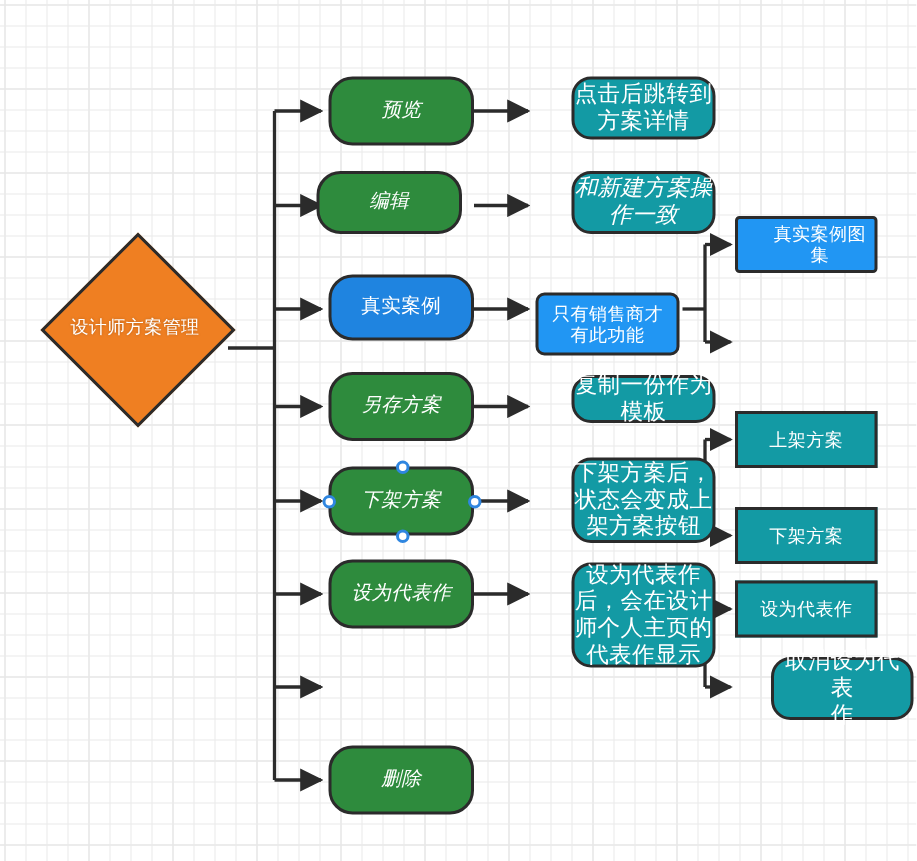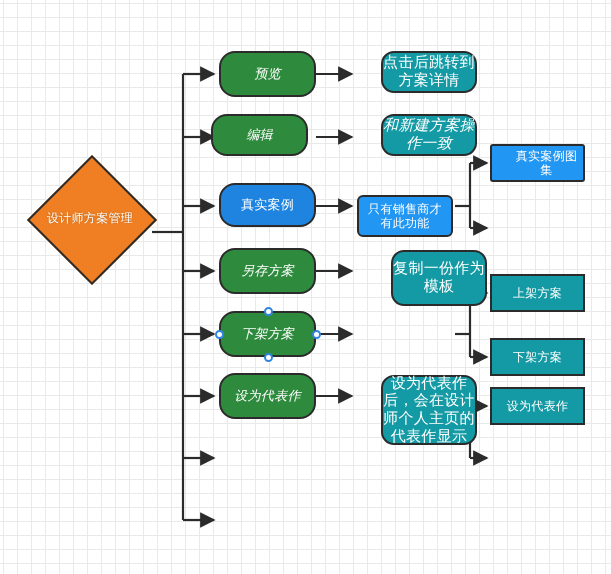--- a/index.html
+++ b/index.html
@@ -171,42 +171,48 @@
 
   <div class="node n-green" style="left:219px; top:311px; width:97px; height:46px;">下架方案</div>
   <span class="handle" style="left:268px; top:311px;"></span>
   <span class="handle" style="left:268px; top:357px;"></span>
   <span class="handle" style="left:219px; top:334px;"></span>
   <span class="handle" style="left:316px; top:334px;"></span>
 
   <div class="node n-green" style="left:219px; top:373px; width:97px; height:46px;">设为代表作</div>
 
 
+  <div class="node n-green" style="left:219px; top:497px; width:97px; height:46px;">删除</div>
 
   <div class="node n-teal" style="left:357px; top:51px; width:96px; height:42px;">点击后跳转到
 方案详情</div>
 
   <div class="node n-teal" style="left:357px; top:114px; width:96px; height:42px;font-style:italic;">和新建方案操
 作一致</div>
 
   <div class="node n-blue" style="left:357px; top:183px; width:96px; height:42px;margin-top:12px;">只有销售商才
 有此功能</div>
 
-  <div class="node n-teal" style="left:367px; top:250px; width:96px; height:56px;">复制一份作为
+  <div class="node n-teal" style="left:357px; top:250px; width:96px; height:32px;">复制一份作为
 模板</div>
 
+  <div class="node n-teal" style="left:357px; top:305px; width:96px; height:57px;">下架方案后，
+状态会变成上
+架方案按钮</div>
 
   <div class="node n-teal" style="left:357px; top:375px; width:96px; height:70px;">设为代表作
 后，会在设计
 师个人主页的
 代表作显示</div>
 
   <div class="node n-blue-sharp" style="left:490px; top:144px; width:95px; height:38px;">真实案例图集</div>
 
 
   <div class="node n-teal-round" style="left:490px; top:274px; width:95px; height:38px;">上架方案</div>
 
   <div class="node n-teal-round" style="left:490px; top:338px; width:95px; height:38px;">下架方案</div>
 
   <div class="node n-teal-round" style="left:490px; top:387px; width:95px; height:38px;">设为代表作</div>
 
+  <div class="node n-teal" style="left:490px; top:438px; width:95px; height:42px;">取消设为代表
+作</div>
 
 </div>
 
 </body></html>

